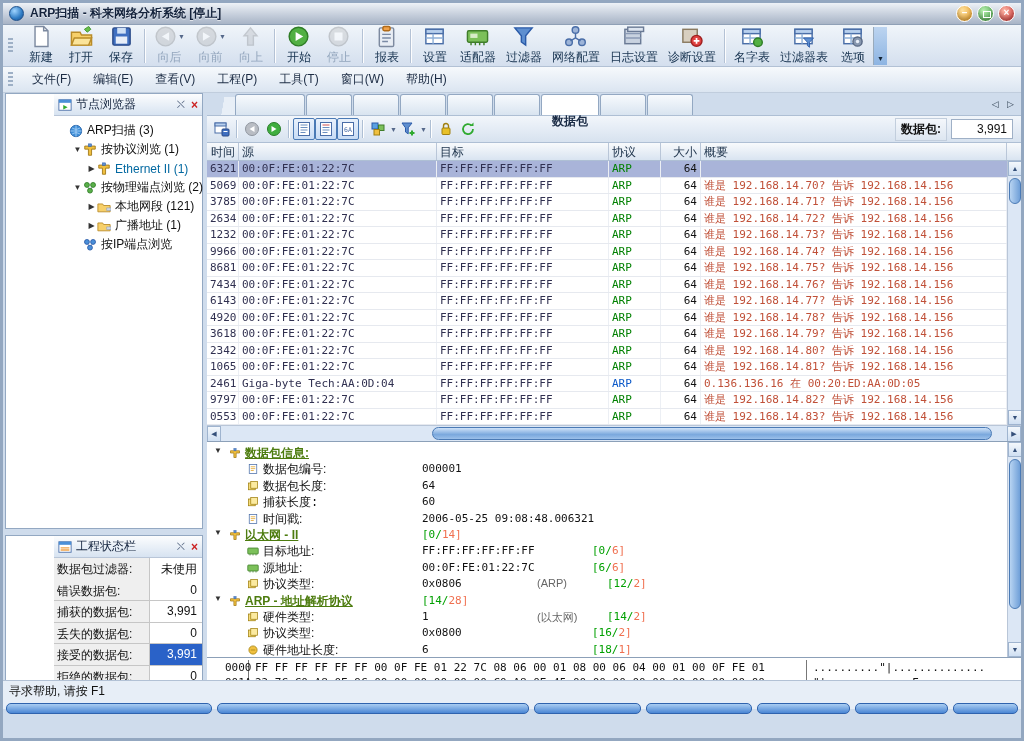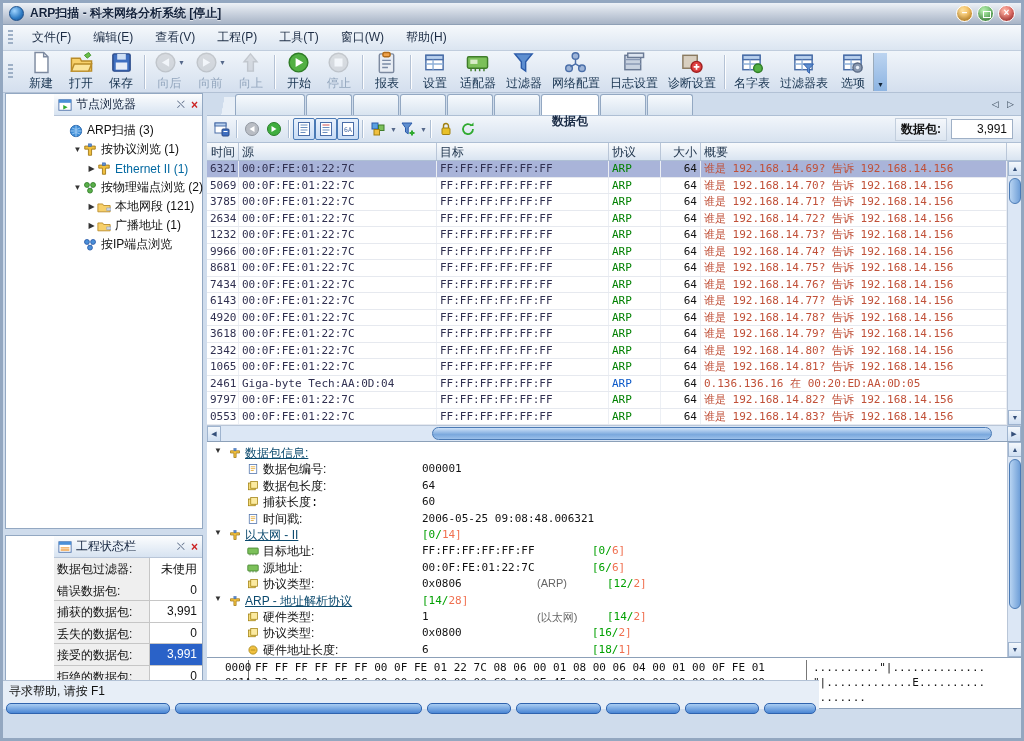--- a/index.html
+++ b/index.html
@@ -100,287 +100,287 @@
   #hscroll { height:16px; background:#dce7f5; border-top:1px solid #b9c6d8; position:relative; }
   #hscroll .lt { left:0; top:0; height:16px; } #hscroll .rt { right:0; left:auto; top:0; height:16px; }
   #hthumb { position:absolute; top:1px; height:13px; left:225px; width:560px; border-radius:7px; background:linear-gradient(180deg,#cfe2f8,#7aa8dd 60%,#9cc0ea); border:1px solid #4a7ab5; }
 
   
   #detail { position:relative; height:216px; background:#fff; border-top:1px solid #8ca0b8; overflow:hidden; padding-top:3px; }
   .drow { position:relative; height:16.4px; font-size:12px; white-space:nowrap; }
   .drow .exp { position:absolute; left:7px; top:1px; font-size:8px; color:#333; }
   .drow .dic { position:absolute; top:2px; }
   .drow .dlabel { position:absolute; top:0; color:#111; }
-  .drow.hdr .dlabel { color:#0c4a6e; font-weight:normal; text-decoration:underline; }
+  .drow.hdr .dlabel { color:#4d7c0f; font-weight:bold; text-decoration:underline; }
   .drow .dval { position:absolute; left:215px; top:1px; font-family:"DejaVu Sans Mono", monospace; font-size:11px; color:#111; }
   .drow .dnote { position:absolute; left:330px; top:1px; color:#666; font-size:11px; }
   .brk { font-family:"DejaVu Sans Mono", monospace; font-size:11px; }
   .brk .g { color:#00a000; } .brk .r { color:#f07050; }
   .drow .dbrk { position:absolute; top:1px; }
 
   
   #hexpane { height:52px; background:#fff; border:1px solid #8ca0b8; border-left:none; border-right:none; padding:2px 0; }
   .hxrow { display:grid; grid-template-columns:42px 558px 1fr; font-family:"DejaVu Sans Mono", monospace; font-size:11px; line-height:15px; color:#111; }
   .hxrow .off { padding-left:18px; border-right:1px solid #777; }
   .hxrow .bytes { padding-left:6px; border-right:1px solid #777; white-space:pre; }
   .hxrow .asc { padding-left:6px; white-space:pre; }
 
   
-  #statusbar { position:absolute; left:0; bottom:0; width:816px; height:29px; background:#e7eef7; border-top:1px solid #b2c1d5; }
+  #statusbar { position:absolute; left:0; bottom:0; width:1018px; height:29px; background:#e7eef7; border-top:1px solid #b2c1d5; }
   #help-text { font-size:12px; color:#111; padding:2px 6px; }
   #pills { display:flex; gap:5px; padding:1px 3px; }
   .pill { height:11px; border-radius:5px; background:linear-gradient(180deg,#aacdf2,#4a86d4); border:1px solid #2f63ae; }
 </style>
 </head>
 <body>
 
 <div id="win">
   <div id="titlebar">
     <span id="app-icon"></span>
     <span id="title-text">ARP扫描 - 科来网络分析系统 [停止]</span>
     <span id="winbtns">
       <span class="wbtn min">–</span>
       <span class="wbtn res"></span>
       <span class="wbtn cls">×</span>
     </span>
   </div>
 
+  <div id="toolbar">
+      <span class="grip"></span>
+      <div class="tbtn">
+        <span class="toprow">
+          <span class="ic ic24">
+            <svg viewBox="0 0 16 16" width="100%" height="100%">
+              <path d="M3.5 1h6l3 3v11h-9z" fill="#fff" stroke="#7d8aa0"></path>
+              <path d="M9.5 1v3h3" fill="none" stroke="#7d8aa0"></path>
+            </svg>
+          </span>
+        </span>
+        <span class="lab">新建</span>
+      </div>
+      <div class="tbtn">
+        <span class="toprow">
+          <span class="ic ic24">
+            <svg viewBox="0 0 16 16" width="100%" height="100%">
+              <path d="M1 5h6l1 2h7v7H1z" fill="#f7d06a" stroke="#b98c28"></path>
+              <path d="M1 14l2-5h12l-2 5z" fill="#fbe49a" stroke="#b98c28"></path>
+              <path d="M10 3l3-2 1.5 2-2.5 2z" fill="#6abf4a" stroke="#3d8f2a" stroke-width="0.6"></path>
+            </svg>
+          </span>
+        </span>
+        <span class="lab">打开</span>
+      </div>
+      <div class="tbtn">
+        <span class="toprow">
+          <span class="ic ic24">
+            <svg viewBox="0 0 16 16" width="100%" height="100%">
+              <rect x="2" y="2" width="12" height="12" rx="1" fill="#3f6fc0" stroke="#2a4a88"></rect>
+              <rect x="5" y="2" width="6" height="4" fill="#cfe0f5"></rect>
+              <rect x="4" y="8" width="8" height="5" fill="#e8eef8"></rect>
+            </svg>
+          </span>
+        </span>
+        <span class="lab">保存</span>
+      </div>
+      <span class="tsep"></span>
+      <div class="tbtn disabled">
+        <span class="toprow">
+          <span class="ic ic24">
+            <svg viewBox="0 0 16 16" width="100%" height="100%">
+              <circle cx="8" cy="8" r="6.5" fill="#b9bdc4" stroke="#8f959e"></circle>
+              <path d="M10.5 5v6L5.5 8z" fill="#fff"></path>
+            </svg>
+          </span>
+          <span class="caret">▼</span>
+        </span>
+        <span class="lab">向后</span>
+      </div>
+      <div class="tbtn disabled">
+        <span class="toprow">
+          <span class="ic ic24">
+            <svg viewBox="0 0 16 16" width="100%" height="100%">
+              <circle cx="8" cy="8" r="6.5" fill="#b9bdc4" stroke="#8f959e"></circle>
+              <path d="M5.5 5v6l5-3z" fill="#fff"></path>
+            </svg>
+          </span>
+          <span class="caret">▼</span>
+        </span>
+        <span class="lab">向前</span>
+      </div>
+      <div class="tbtn disabled">
+        <span class="toprow">
+          <span class="ic ic24">
+            <svg viewBox="0 0 16 16" width="100%" height="100%">
+              <path d="M8 2l4.5 5.5H10V14H6V7.5H3.5z" fill="#b9c2d0" stroke="#8f99a8"></path>
+            </svg>
+          </span>
+        </span>
+        <span class="lab">向上</span>
+      </div>
+      <span class="tsep"></span>
+      <div class="tbtn">
+        <span class="toprow">
+          <span class="ic ic24">
+            <svg viewBox="0 0 16 16" width="100%" height="100%">
+              <circle cx="8" cy="8" r="6.5" fill="#52b043" stroke="#2f7d26"></circle>
+              <path d="M6 4.8v6.4L11.3 8z" fill="#fff"></path>
+            </svg>
+          </span>
+        </span>
+        <span class="lab">开始</span>
+      </div>
+      <div class="tbtn disabled">
+        <span class="toprow">
+          <span class="ic ic24">
+            <svg viewBox="0 0 16 16" width="100%" height="100%">
+              <circle cx="8" cy="8" r="6.5" fill="#c0c4ca" stroke="#8f959e"></circle>
+              <rect x="5.2" y="5.2" width="5.6" height="5.6" fill="#fff"></rect>
+            </svg>
+          </span>
+        </span>
+        <span class="lab">停止</span>
+      </div>
+      <span class="tsep"></span>
+      <div class="tbtn">
+        <span class="toprow">
+          <span class="ic ic24">
+            <svg viewBox="0 0 16 16" width="100%" height="100%">
+              <rect x="3" y="2" width="10" height="13" rx="1" fill="#e8edf4" stroke="#7d8aa0"></rect>
+              <rect x="5.5" y="1" width="5" height="3" rx="1" fill="#f0a24a" stroke="#b06a18"></rect>
+              <path d="M5 6.5h6M5 9h6M5 11.5h4" stroke="#7a8aa5"></path>
+            </svg>
+          </span>
+        </span>
+        <span class="lab">报表</span>
+      </div>
+      <span class="tsep"></span>
+      <div class="tbtn">
+        <span class="toprow">
+          <span class="ic ic24">
+            <svg viewBox="0 0 16 16" width="100%" height="100%">
+              <rect x="2" y="3" width="12" height="10" fill="#fff" stroke="#4a6ea8"></rect>
+              <rect x="2" y="3" width="12" height="3" fill="#b8d0ee" stroke="#4a6ea8"></rect>
+              <path d="M2 9h12M7 6v7" stroke="#8fb0d8" fill="none"></path>
+            </svg>
+          </span>
+        </span>
+        <span class="lab">设置</span>
+      </div>
+      <div class="tbtn">
+        <span class="toprow">
+          <span class="ic ic24">
+            <svg viewBox="0 0 16 16" width="100%" height="100%">
+              <rect x="1" y="4" width="14" height="8" rx="1" fill="#7cc05a" stroke="#3f7d2a"></rect>
+              <path d="M3.5 12v2M6.5 12v2M9.5 12v2M12.5 12v2" stroke="#3f7d2a"></path>
+              <rect x="3" y="6" width="5" height="3" fill="#d8ecc8"></rect>
+            </svg>
+          </span>
+        </span>
+        <span class="lab">适配器</span>
+      </div>
+      <div class="tbtn">
+        <span class="toprow">
+          <span class="ic ic24">
+            <svg viewBox="0 0 16 16" width="100%" height="100%">
+              <path d="M2 2h12l-4.5 5.5V14l-3-2.2V7.5z" fill="#5e8fd0" stroke="#2a5aa8"></path>
+            </svg>
+          </span>
+        </span>
+        <span class="lab">过滤器</span>
+      </div>
+      <div class="tbtn">
+        <span class="toprow">
+          <span class="ic ic24">
+            <svg viewBox="0 0 16 16" width="100%" height="100%">
+              <circle cx="8" cy="3.5" r="2.3" fill="#9db4d8" stroke="#4a6ea8"></circle>
+              <circle cx="3.5" cy="12" r="2.3" fill="#9db4d8" stroke="#4a6ea8"></circle>
+              <circle cx="12.5" cy="12" r="2.3" fill="#9db4d8" stroke="#4a6ea8"></circle>
+              <path d="M8 6v3M8 9l-3.5 2M8 9l3.5 2" stroke="#4a6ea8" fill="none"></path>
+            </svg>
+          </span>
+        </span>
+        <span class="lab">网络配置</span>
+      </div>
+      <div class="tbtn">
+        <span class="toprow">
+          <span class="ic ic24">
+            <svg viewBox="0 0 16 16" width="100%" height="100%">
+              <rect x="2" y="3" width="11" height="10" fill="#c8d2e0" stroke="#6a7a95"></rect>
+              <path d="M2 6h11M2 9h11" stroke="#8a9ab5"></path>
+              <rect x="4" y="1.5" width="11" height="3" fill="#dde5f0" stroke="#6a7a95"></rect>
+            </svg>
+          </span>
+        </span>
+        <span class="lab">日志设置</span>
+      </div>
+      <div class="tbtn">
+        <span class="toprow">
+          <span class="ic ic24">
+            <svg viewBox="0 0 16 16" width="100%" height="100%">
+              <rect x="2" y="3" width="10" height="9" fill="#d8cfc0" stroke="#8a7a60"></rect>
+              <circle cx="11.5" cy="11" r="3.8" fill="#e04040" stroke="#a02020"></circle>
+              <path d="M11.5 9v4M9.5 11h4" stroke="#fff" stroke-width="1.2"></path>
+            </svg>
+          </span>
+        </span>
+        <span class="lab">诊断设置</span>
+      </div>
+      <span class="tsep"></span>
+      <div class="tbtn">
+        <span class="toprow">
+          <span class="ic ic24">
+            <svg viewBox="0 0 16 16" width="100%" height="100%">
+              <rect x="2" y="3" width="12" height="10" fill="#fff" stroke="#4a6ea8"></rect>
+              <rect x="2" y="3" width="12" height="3" fill="#b8d0ee" stroke="#4a6ea8"></rect>
+              <path d="M2 9h12M7 6v7" stroke="#8fb0d8" fill="none"></path>
+              <circle cx="12.5" cy="12" r="3" fill="#52b043" stroke="#2f7d26"></circle>
+            </svg>
+          </span>
+        </span>
+        <span class="lab">名字表</span>
+      </div>
+      <div class="tbtn">
+        <span class="toprow">
+          <span class="ic ic24">
+            <svg viewBox="0 0 16 16" width="100%" height="100%">
+              <rect x="2" y="3" width="12" height="10" fill="#fff" stroke="#4a6ea8"></rect>
+              <rect x="2" y="3" width="12" height="3" fill="#b8d0ee" stroke="#4a6ea8"></rect>
+              <path d="M2 9h12M7 6v7" stroke="#8fb0d8" fill="none"></path>
+              <path d="M8 9h7l-2.8 3v3.5l-1.5-1.2V12z" fill="#5e8fd0" stroke="#2a5aa8" stroke-width="0.6"></path>
+            </svg>
+          </span>
+        </span>
+        <span class="lab">过滤器表</span>
+      </div>
+      <div class="tbtn">
+        <span class="toprow">
+          <span class="ic ic24">
+            <svg viewBox="0 0 16 16" width="100%" height="100%">
+              <rect x="2" y="3" width="12" height="10" fill="#fff" stroke="#4a6ea8"></rect>
+              <rect x="2" y="3" width="12" height="3" fill="#b8d0ee" stroke="#4a6ea8"></rect>
+              <path d="M2 9h12M7 6v7" stroke="#8fb0d8" fill="none"></path>
+              <circle cx="11.5" cy="11.5" r="3.2" fill="#8898b0" stroke="#5a6a85"></circle>
+              <circle cx="11.5" cy="11.5" r="1.2" fill="#e8eef8"></circle>
+            </svg>
+          </span>
+        </span>
+        <span class="lab">选项</span>
+      </div>
+      <span class="chevron">▼</span>
+    </div>
+
   <div id="menubar">
       <span class="grip"></span>
       <span class="menu-item">文件(F)</span>
       <span class="menu-item">编辑(E)</span>
       <span class="menu-item">查看(V)</span>
       <span class="menu-item">工程(P)</span>
       <span class="menu-item">工具(T)</span>
       <span class="menu-item">窗口(W)</span>
       <span class="menu-item">帮助(H)</span>
-    </div>
-
-  <div id="toolbar">
-      <span class="grip"></span>
-      <div class="tbtn">
-        <span class="toprow">
-          <span class="ic ic24">
-            <svg viewBox="0 0 16 16" width="100%" height="100%">
-              <path d="M3.5 1h6l3 3v11h-9z" fill="#fff" stroke="#7d8aa0"></path>
-              <path d="M9.5 1v3h3" fill="none" stroke="#7d8aa0"></path>
-            </svg>
-          </span>
-        </span>
-        <span class="lab">新建</span>
-      </div>
-      <div class="tbtn">
-        <span class="toprow">
-          <span class="ic ic24">
-            <svg viewBox="0 0 16 16" width="100%" height="100%">
-              <path d="M1 5h6l1 2h7v7H1z" fill="#f7d06a" stroke="#b98c28"></path>
-              <path d="M1 14l2-5h12l-2 5z" fill="#fbe49a" stroke="#b98c28"></path>
-              <path d="M10 3l3-2 1.5 2-2.5 2z" fill="#6abf4a" stroke="#3d8f2a" stroke-width="0.6"></path>
-            </svg>
-          </span>
-        </span>
-        <span class="lab">打开</span>
-      </div>
-      <div class="tbtn">
-        <span class="toprow">
-          <span class="ic ic24">
-            <svg viewBox="0 0 16 16" width="100%" height="100%">
-              <rect x="2" y="2" width="12" height="12" rx="1" fill="#3f6fc0" stroke="#2a4a88"></rect>
-              <rect x="5" y="2" width="6" height="4" fill="#cfe0f5"></rect>
-              <rect x="4" y="8" width="8" height="5" fill="#e8eef8"></rect>
-            </svg>
-          </span>
-        </span>
-        <span class="lab">保存</span>
-      </div>
-      <span class="tsep"></span>
-      <div class="tbtn disabled">
-        <span class="toprow">
-          <span class="ic ic24">
-            <svg viewBox="0 0 16 16" width="100%" height="100%">
-              <circle cx="8" cy="8" r="6.5" fill="#b9bdc4" stroke="#8f959e"></circle>
-              <path d="M10.5 5v6L5.5 8z" fill="#fff"></path>
-            </svg>
-          </span>
-          <span class="caret">▼</span>
-        </span>
-        <span class="lab">向后</span>
-      </div>
-      <div class="tbtn disabled">
-        <span class="toprow">
-          <span class="ic ic24">
-            <svg viewBox="0 0 16 16" width="100%" height="100%">
-              <circle cx="8" cy="8" r="6.5" fill="#b9bdc4" stroke="#8f959e"></circle>
-              <path d="M5.5 5v6l5-3z" fill="#fff"></path>
-            </svg>
-          </span>
-          <span class="caret">▼</span>
-        </span>
-        <span class="lab">向前</span>
-      </div>
-      <div class="tbtn disabled">
-        <span class="toprow">
-          <span class="ic ic24">
-            <svg viewBox="0 0 16 16" width="100%" height="100%">
-              <path d="M8 2l4.5 5.5H10V14H6V7.5H3.5z" fill="#b9c2d0" stroke="#8f99a8"></path>
-            </svg>
-          </span>
-        </span>
-        <span class="lab">向上</span>
-      </div>
-      <span class="tsep"></span>
-      <div class="tbtn">
-        <span class="toprow">
-          <span class="ic ic24">
-            <svg viewBox="0 0 16 16" width="100%" height="100%">
-              <circle cx="8" cy="8" r="6.5" fill="#52b043" stroke="#2f7d26"></circle>
-              <path d="M6 4.8v6.4L11.3 8z" fill="#fff"></path>
-            </svg>
-          </span>
-        </span>
-        <span class="lab">开始</span>
-      </div>
-      <div class="tbtn disabled">
-        <span class="toprow">
-          <span class="ic ic24">
-            <svg viewBox="0 0 16 16" width="100%" height="100%">
-              <circle cx="8" cy="8" r="6.5" fill="#c0c4ca" stroke="#8f959e"></circle>
-              <rect x="5.2" y="5.2" width="5.6" height="5.6" fill="#fff"></rect>
-            </svg>
-          </span>
-        </span>
-        <span class="lab">停止</span>
-      </div>
-      <span class="tsep"></span>
-      <div class="tbtn">
-        <span class="toprow">
-          <span class="ic ic24">
-            <svg viewBox="0 0 16 16" width="100%" height="100%">
-              <rect x="3" y="2" width="10" height="13" rx="1" fill="#e8edf4" stroke="#7d8aa0"></rect>
-              <rect x="5.5" y="1" width="5" height="3" rx="1" fill="#f0a24a" stroke="#b06a18"></rect>
-              <path d="M5 6.5h6M5 9h6M5 11.5h4" stroke="#7a8aa5"></path>
-            </svg>
-          </span>
-        </span>
-        <span class="lab">报表</span>
-      </div>
-      <span class="tsep"></span>
-      <div class="tbtn">
-        <span class="toprow">
-          <span class="ic ic24">
-            <svg viewBox="0 0 16 16" width="100%" height="100%">
-              <rect x="2" y="3" width="12" height="10" fill="#fff" stroke="#4a6ea8"></rect>
-              <rect x="2" y="3" width="12" height="3" fill="#b8d0ee" stroke="#4a6ea8"></rect>
-              <path d="M2 9h12M7 6v7" stroke="#8fb0d8" fill="none"></path>
-            </svg>
-          </span>
-        </span>
-        <span class="lab">设置</span>
-      </div>
-      <div class="tbtn">
-        <span class="toprow">
-          <span class="ic ic24">
-            <svg viewBox="0 0 16 16" width="100%" height="100%">
-              <rect x="1" y="4" width="14" height="8" rx="1" fill="#7cc05a" stroke="#3f7d2a"></rect>
-              <path d="M3.5 12v2M6.5 12v2M9.5 12v2M12.5 12v2" stroke="#3f7d2a"></path>
-              <rect x="3" y="6" width="5" height="3" fill="#d8ecc8"></rect>
-            </svg>
-          </span>
-        </span>
-        <span class="lab">适配器</span>
-      </div>
-      <div class="tbtn">
-        <span class="toprow">
-          <span class="ic ic24">
-            <svg viewBox="0 0 16 16" width="100%" height="100%">
-              <path d="M2 2h12l-4.5 5.5V14l-3-2.2V7.5z" fill="#5e8fd0" stroke="#2a5aa8"></path>
-            </svg>
-          </span>
-        </span>
-        <span class="lab">过滤器</span>
-      </div>
-      <div class="tbtn">
-        <span class="toprow">
-          <span class="ic ic24">
-            <svg viewBox="0 0 16 16" width="100%" height="100%">
-              <circle cx="8" cy="3.5" r="2.3" fill="#9db4d8" stroke="#4a6ea8"></circle>
-              <circle cx="3.5" cy="12" r="2.3" fill="#9db4d8" stroke="#4a6ea8"></circle>
-              <circle cx="12.5" cy="12" r="2.3" fill="#9db4d8" stroke="#4a6ea8"></circle>
-              <path d="M8 6v3M8 9l-3.5 2M8 9l3.5 2" stroke="#4a6ea8" fill="none"></path>
-            </svg>
-          </span>
-        </span>
-        <span class="lab">网络配置</span>
-      </div>
-      <div class="tbtn">
-        <span class="toprow">
-          <span class="ic ic24">
-            <svg viewBox="0 0 16 16" width="100%" height="100%">
-              <rect x="2" y="3" width="11" height="10" fill="#c8d2e0" stroke="#6a7a95"></rect>
-              <path d="M2 6h11M2 9h11" stroke="#8a9ab5"></path>
-              <rect x="4" y="1.5" width="11" height="3" fill="#dde5f0" stroke="#6a7a95"></rect>
-            </svg>
-          </span>
-        </span>
-        <span class="lab">日志设置</span>
-      </div>
-      <div class="tbtn">
-        <span class="toprow">
-          <span class="ic ic24">
-            <svg viewBox="0 0 16 16" width="100%" height="100%">
-              <rect x="2" y="3" width="10" height="9" fill="#d8cfc0" stroke="#8a7a60"></rect>
-              <circle cx="11.5" cy="11" r="3.8" fill="#e04040" stroke="#a02020"></circle>
-              <path d="M11.5 9v4M9.5 11h4" stroke="#fff" stroke-width="1.2"></path>
-            </svg>
-          </span>
-        </span>
-        <span class="lab">诊断设置</span>
-      </div>
-      <span class="tsep"></span>
-      <div class="tbtn">
-        <span class="toprow">
-          <span class="ic ic24">
-            <svg viewBox="0 0 16 16" width="100%" height="100%">
-              <rect x="2" y="3" width="12" height="10" fill="#fff" stroke="#4a6ea8"></rect>
-              <rect x="2" y="3" width="12" height="3" fill="#b8d0ee" stroke="#4a6ea8"></rect>
-              <path d="M2 9h12M7 6v7" stroke="#8fb0d8" fill="none"></path>
-              <circle cx="12.5" cy="12" r="3" fill="#52b043" stroke="#2f7d26"></circle>
-            </svg>
-          </span>
-        </span>
-        <span class="lab">名字表</span>
-      </div>
-      <div class="tbtn">
-        <span class="toprow">
-          <span class="ic ic24">
-            <svg viewBox="0 0 16 16" width="100%" height="100%">
-              <rect x="2" y="3" width="12" height="10" fill="#fff" stroke="#4a6ea8"></rect>
-              <rect x="2" y="3" width="12" height="3" fill="#b8d0ee" stroke="#4a6ea8"></rect>
-              <path d="M2 9h12M7 6v7" stroke="#8fb0d8" fill="none"></path>
-              <path d="M8 9h7l-2.8 3v3.5l-1.5-1.2V12z" fill="#5e8fd0" stroke="#2a5aa8" stroke-width="0.6"></path>
-            </svg>
-          </span>
-        </span>
-        <span class="lab">过滤器表</span>
-      </div>
-      <div class="tbtn">
-        <span class="toprow">
-          <span class="ic ic24">
-            <svg viewBox="0 0 16 16" width="100%" height="100%">
-              <rect x="2" y="3" width="12" height="10" fill="#fff" stroke="#4a6ea8"></rect>
-              <rect x="2" y="3" width="12" height="3" fill="#b8d0ee" stroke="#4a6ea8"></rect>
-              <path d="M2 9h12M7 6v7" stroke="#8fb0d8" fill="none"></path>
-              <circle cx="11.5" cy="11.5" r="3.2" fill="#8898b0" stroke="#5a6a85"></circle>
-              <circle cx="11.5" cy="11.5" r="1.2" fill="#e8eef8"></circle>
-            </svg>
-          </span>
-        </span>
-        <span class="lab">选项</span>
-      </div>
-      <span class="chevron">▼</span>
     </div>
 
   <div id="workspace">
     <div id="leftcol">
       <div class="panel" id="node-panel">
         <div class="phead">
           <span class="ic ic14" id="np-icon">
               <svg viewBox="0 0 16 16" width="100%" height="100%">
                 <rect x="1" y="2" width="14" height="12" fill="#fff" stroke="#4a6ea8"></rect>
                 <rect x="1" y="2" width="14" height="3.5" fill="#4a8fd8"></rect>
@@ -634,21 +634,20 @@
           <span></span>
         </div>
       <div id="tbody">
         <div id="rows">
             <div class="prow sel">
               <div class="c-t">6321</div>
               <div class="c-s">00:0F:FE:01:22:7C</div>
               <div class="c-d">FF:FF:FF:FF:FF:FF</div>
               <div class="c-p">ARP</div>
               <div class="c-z">64</div>
-              <div class="c-m">谁是 192.168.14.69? 告诉 192.168.14.156</div>
             </div>
             <div class="prow">
               <div class="c-t">5069</div>
               <div class="c-s">00:0F:FE:01:22:7C</div>
               <div class="c-d">FF:FF:FF:FF:FF:FF</div>
               <div class="c-p">ARP</div>
               <div class="c-z">64</div>
               <div class="c-m">谁是 192.168.14.70? 告诉 192.168.14.156</div>
             </div>
             <div class="prow">

